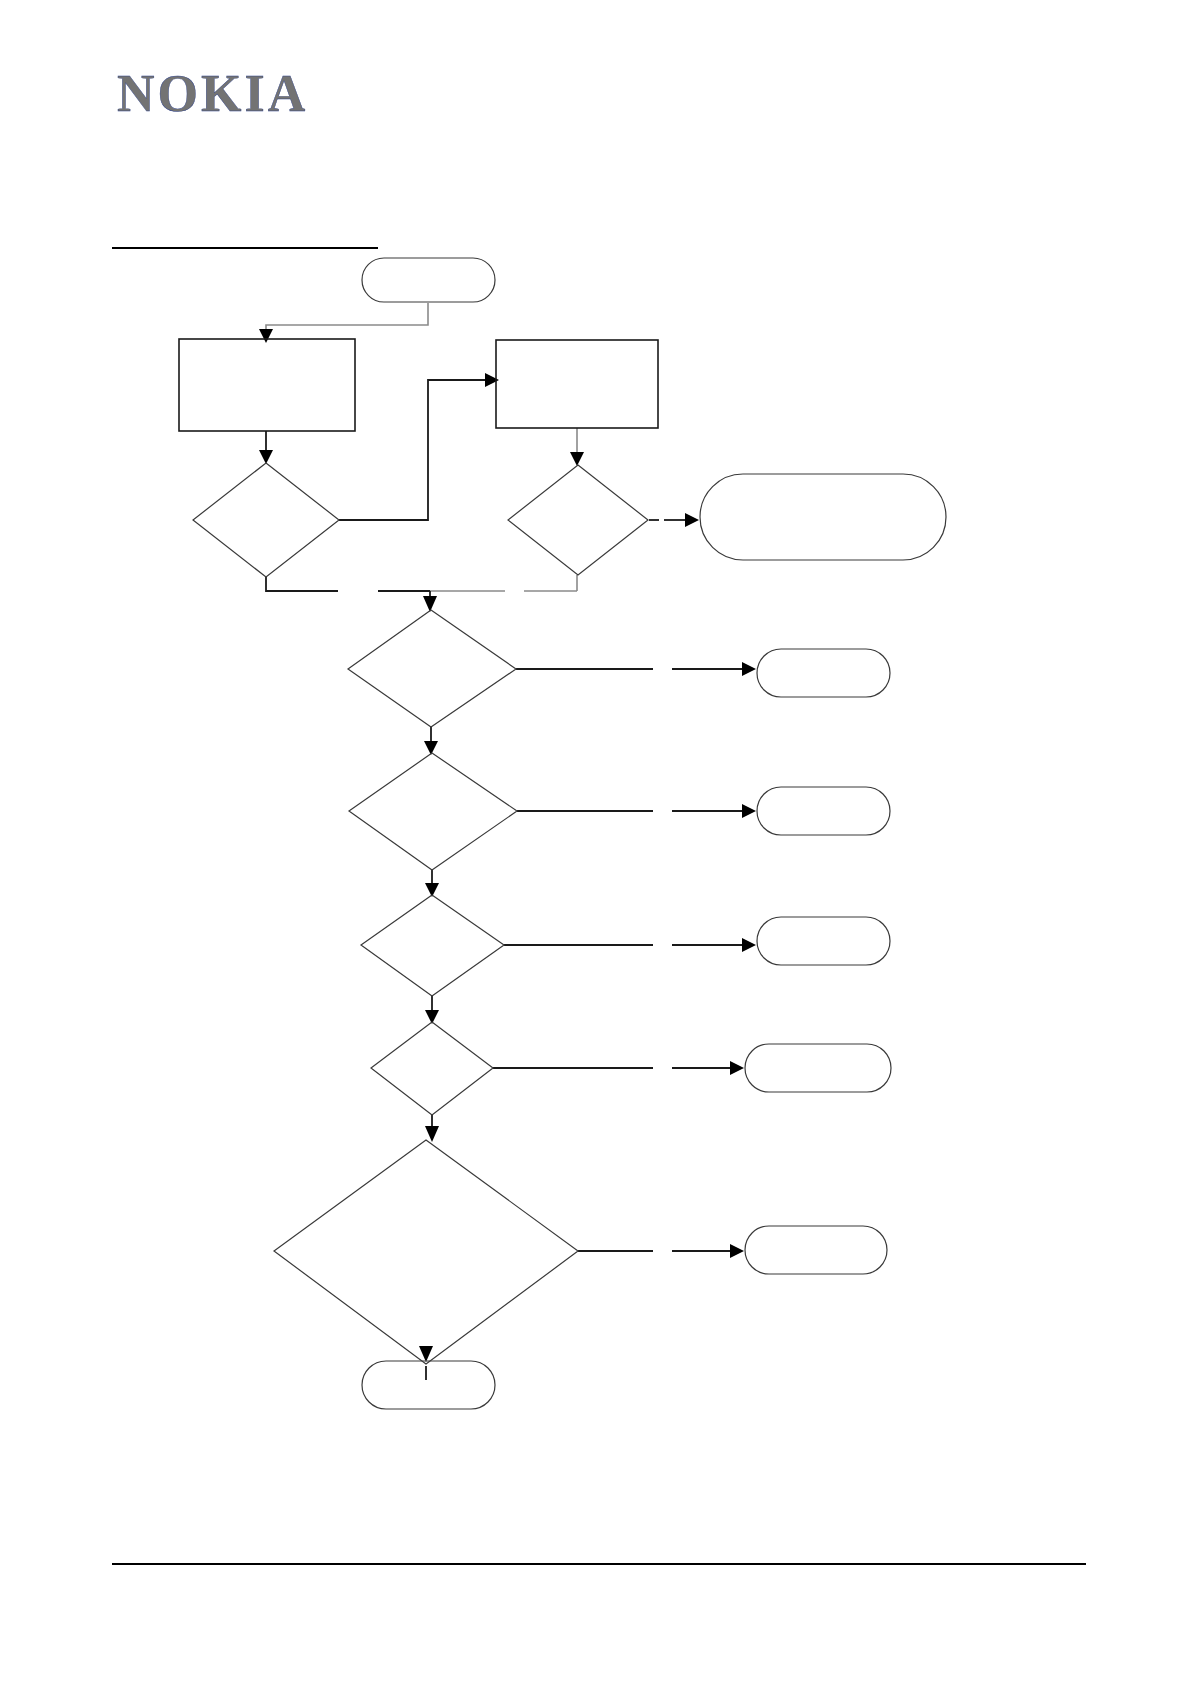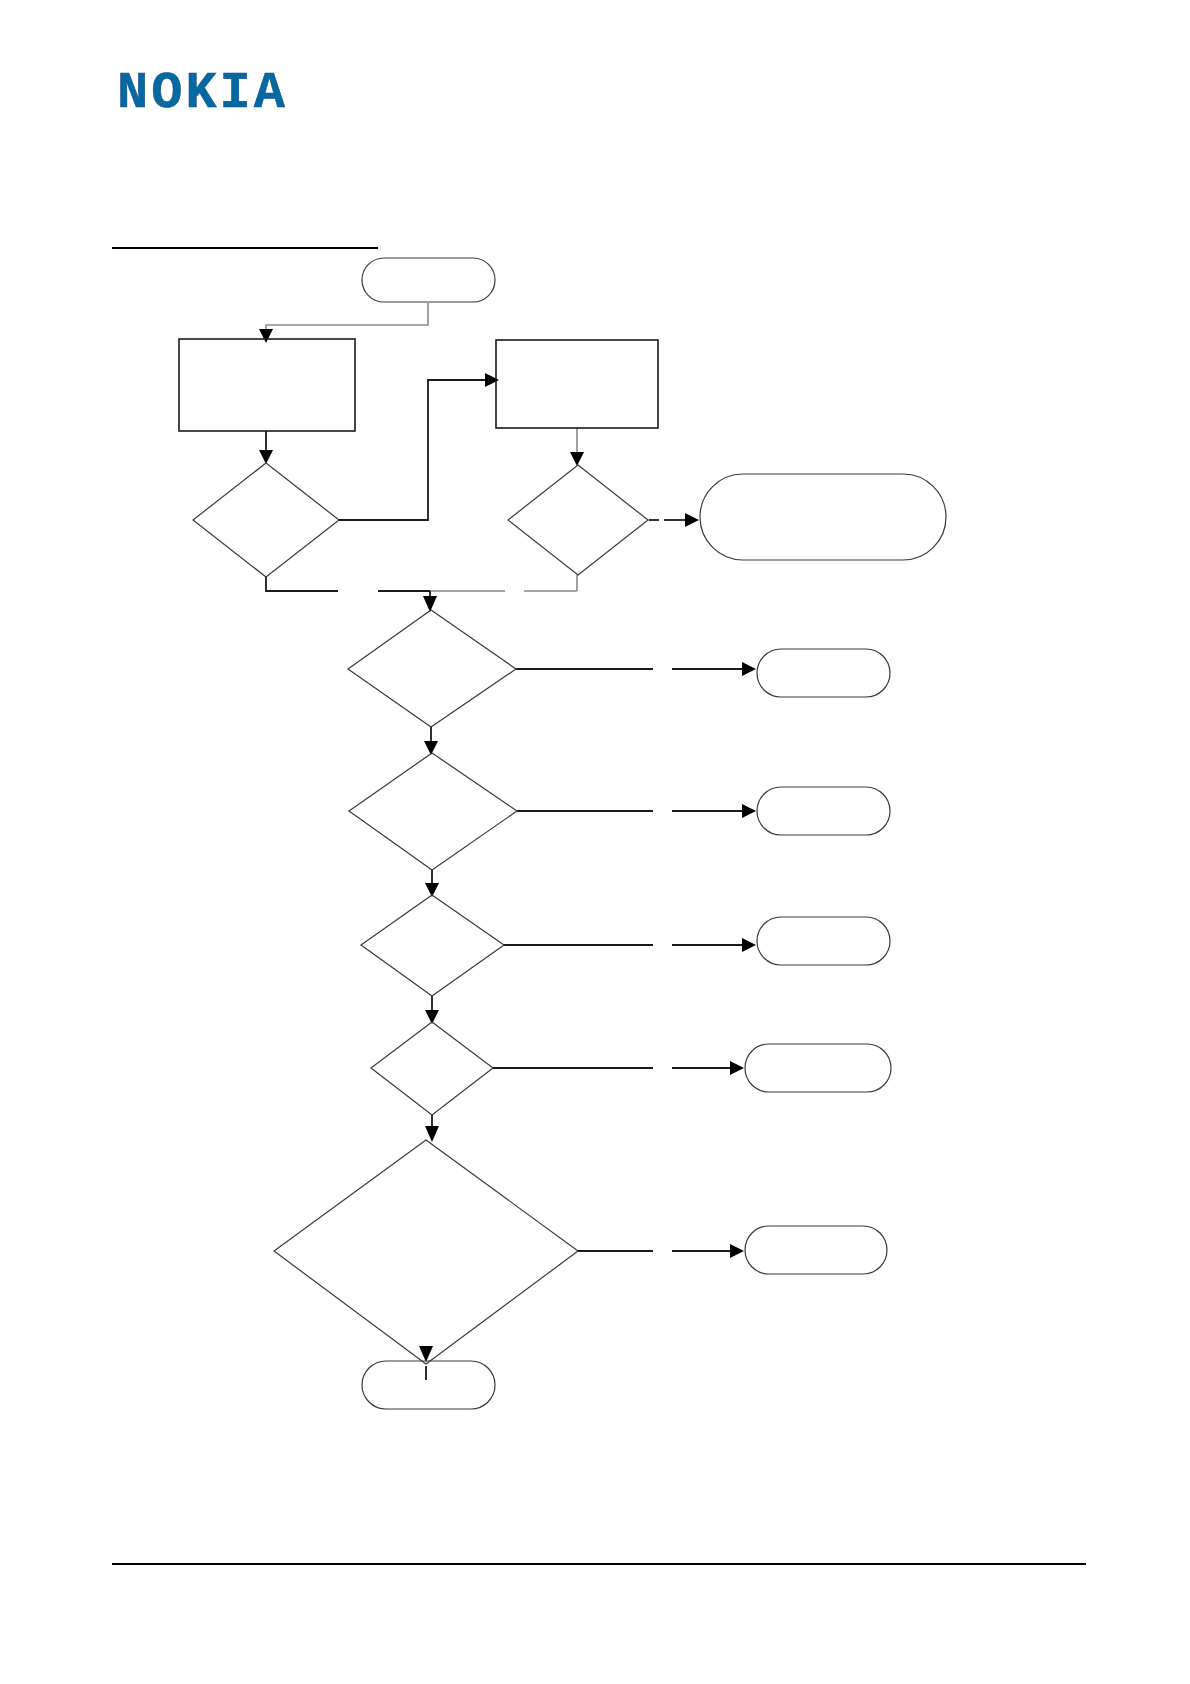--- a/index.html
+++ b/index.html
@@ -18,25 +18,25 @@
     position: relative;
     width: 1190px;
     height: 1684px;
     background: #ffffff;
   }
   
   .brand {
     position: absolute;
     left: 117px;
     top: 68px;
-    font-family: Liberation Mono, monospace;
+    font-family: Liberation Serif, serif;
     font-size: 52px;
     font-weight: bold;
     letter-spacing: 3px;
-    color: #0369a1;
+    color: #737373;
     line-height: 1;
     -webkit-text-stroke: 0.4px #2b3f88;
   }
   
   .rule-top {
     position: absolute;
     left: 112px;
     top: 247px;
     width: 266px;
     height: 0;

